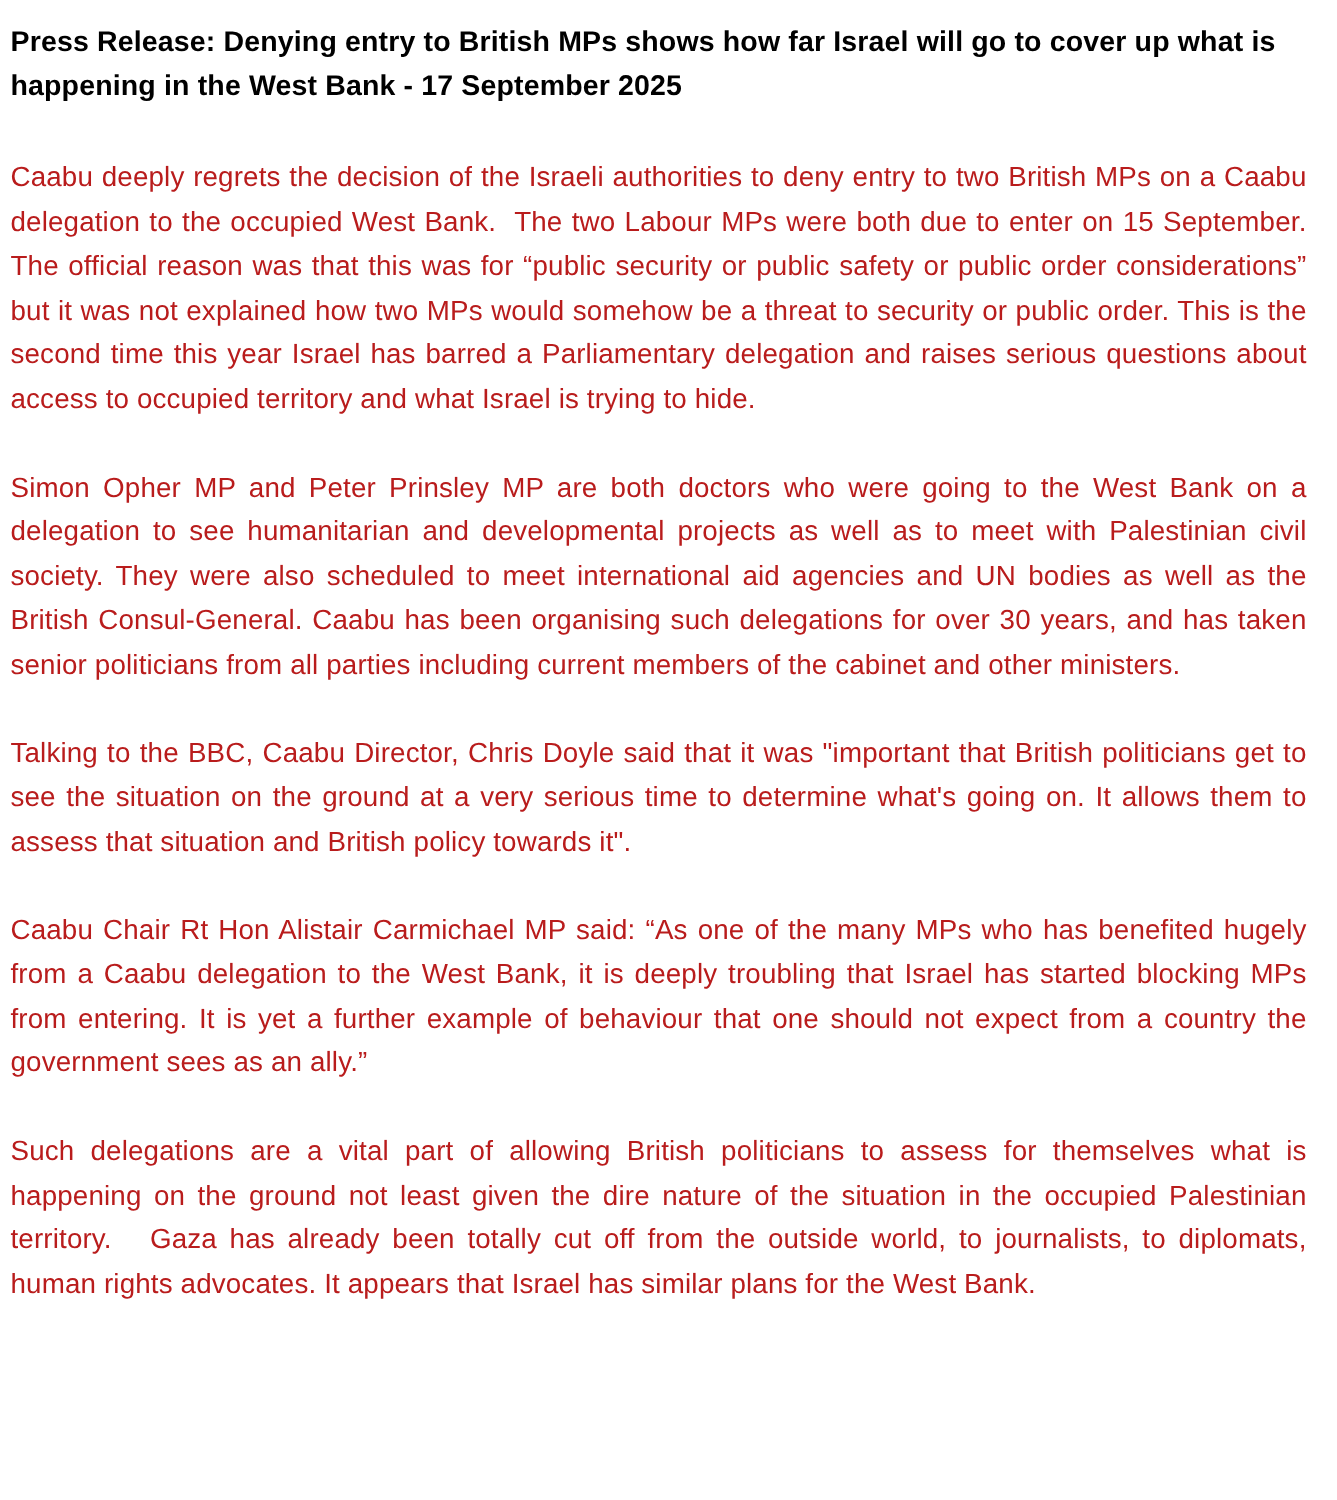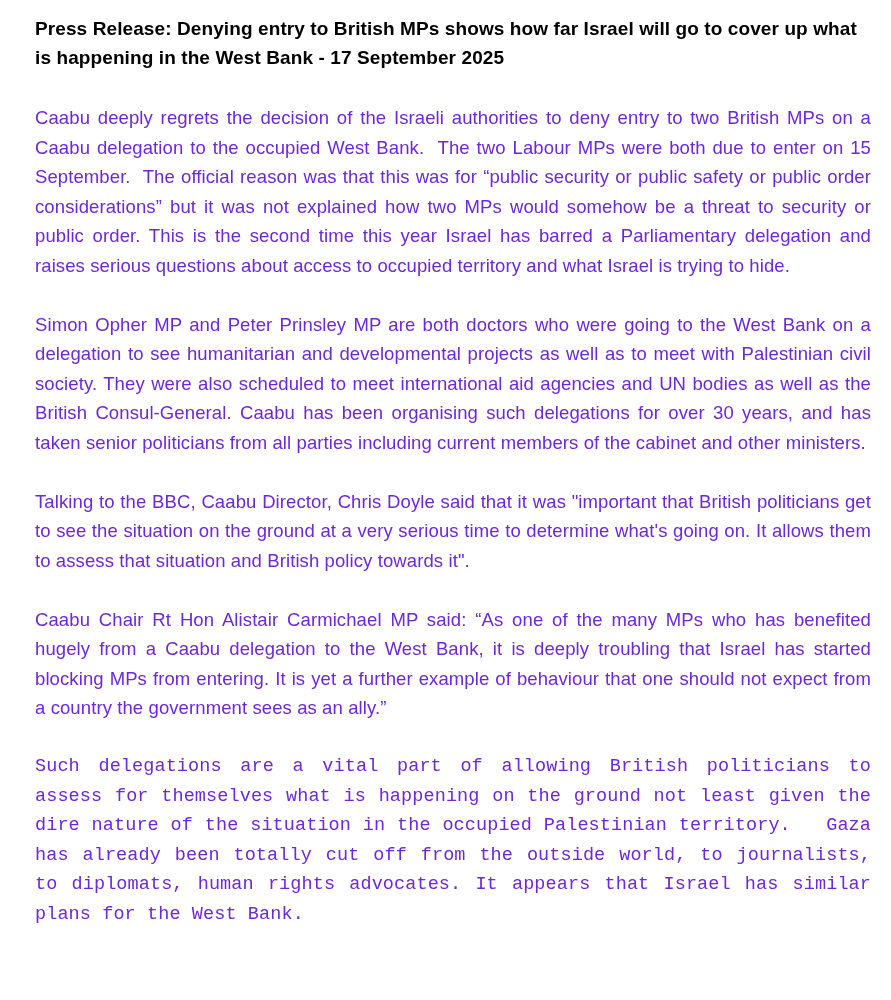--- a/index.html
+++ b/index.html
@@ -4,42 +4,42 @@
 <style>
   * { margin: 0; padding: 0; box-sizing: border-box; }
   html, body {
     background: #ffffff;
     font-family: "Liberation Sans", "DejaVu Sans", sans-serif;
   }
   .page {
     width: 891px;
     height: 1000px;
     background: #ffffff;
-    padding: 14px 20px 0 35px;
+    padding: 14px 20px 0 7px;
     overflow: hidden;
   }
   .doc-title {
     font-size: 19px;
     font-weight: bold;
     color: #000000;
     line-height: 29px;
     margin-bottom: 31px;
     letter-spacing: 0.1px;
   }
   .doc-paragraph {
     font-size: 18.5px;
     font-weight: normal;
-    color: #6d28d9;
+    color: #b91c1c;
     line-height: 29.5px;
     text-align: justify;
     white-space: pre-wrap;
     margin-bottom: 29.5px;
     letter-spacing: 0.1px;
   }
-  .doc-paragraph:last-child { margin-bottom: 1px; font-family: Liberation Mono, monospace; }
+  .doc-paragraph:last-child { margin-bottom: 1px; }
 </style>
 </head>
 <body>
 
 <div class="page">
   <h1 class="doc-title">Press Release: Denying entry to British MPs shows how far Israel will go to cover up what is happening in the West Bank - 17 September 2025</h1>
 
   <p class="doc-paragraph">Caabu deeply regrets the decision of the Israeli authorities to deny entry to two British MPs on a Caabu delegation to the occupied West Bank.  The two Labour MPs were both due to enter on 15 September.  The official reason was that this was for “public security or public safety or public order considerations” but it was not explained how two MPs would somehow be a threat to security or public order. This is the second time this year Israel has barred a Parliamentary delegation and raises serious questions about access to occupied territory and what Israel is trying to hide.</p>
 
   <p class="doc-paragraph">Simon Opher MP and Peter Prinsley MP are both doctors who were going to the West Bank on a delegation to see humanitarian and developmental projects as well as to meet with Palestinian civil society. They were also scheduled to meet international aid agencies and UN bodies as well as the British Consul-General. Caabu has been organising such delegations for over 30 years, and has taken senior politicians from all parties including current members of the cabinet and other ministers.</p>

